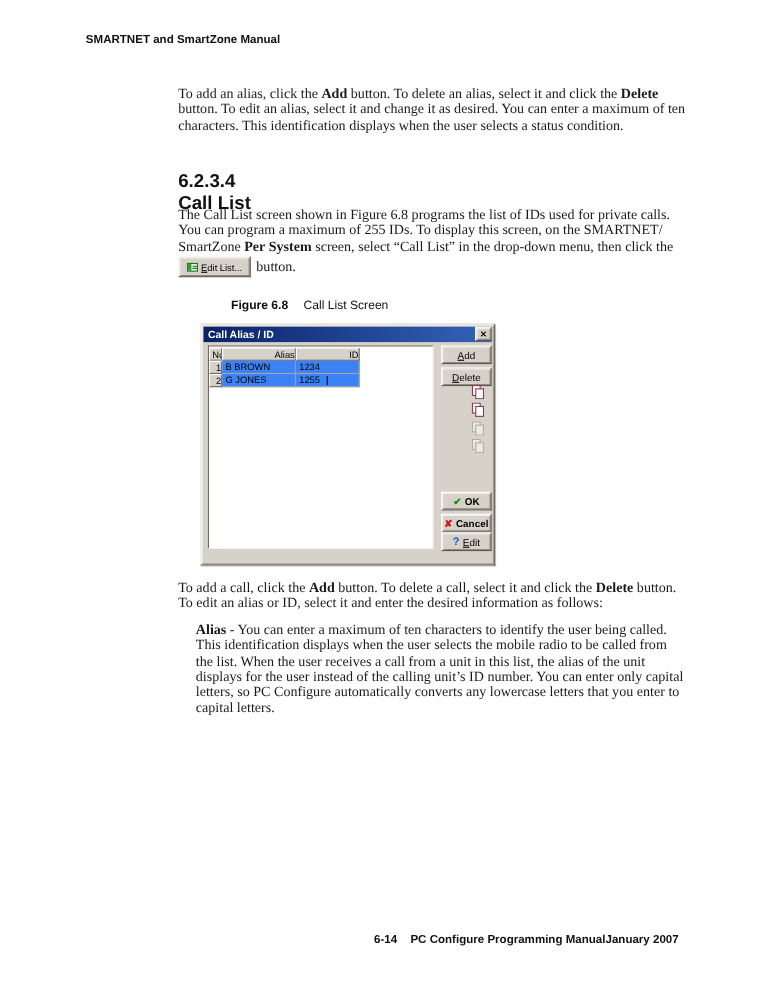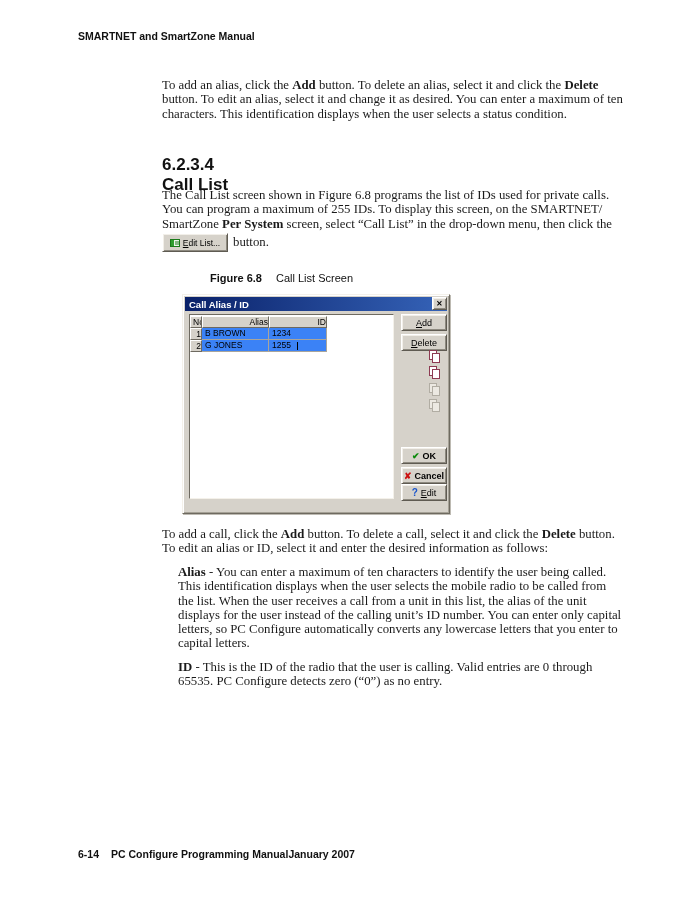--- a/index.html
+++ b/index.html
@@ -1,21 +1,21 @@
 <!DOCTYPE html>
 <html><head>
 <meta charset="utf-8">
 <style>
   html,body{margin:0;padding:0;background:#e9e9e9;}
   .page{position:relative;width:695px;height:899px;background:#ffffff;overflow:hidden;
         font-family:"Liberation Serif",serif;color:#1a1a1a;}
   
   .run-head{position:absolute;left:78px;top:30px;font-family:"Liberation Sans",sans-serif;
             font-weight:bold;font-size:10.5px;color:#111;}
-  .footer{position:absolute;left:78px;right:78px;top:848px;display:flex;justify-content:flex-start;
+  .footer{position:absolute;left:78px;right:78px;top:848px;display:flex;justify-content:flex-end;
           font-family:"Liberation Sans",sans-serif;font-weight:bold;font-size:10.5px;color:#111;}
   .footer-left{display:flex;gap:12px;}
   
   .para{position:absolute;font-size:12.8px;line-height:14.3px;text-align:left;}
   .p-intro{left:162px;top:78px;width:462px;}
   .p-section{left:162px;top:188px;width:462px;}
   .p-after{left:162px;top:527px;width:466px;}
   .p-alias{left:178px;top:565px;width:446px;}
   .p-id{left:178px;top:660px;width:446px;}
   .sec-head{position:absolute;left:162px;top:155px;display:flex;
@@ -168,21 +168,20 @@
     </span>
     <span class="w95btn side-btn ok-row" style="top:189px;">
       <span class="glyph-help">?</span>
       <span class="lbl ulf" style="font-weight:normal;">Edit</span>
     </span>
 
   </div>
 
   <div class="para p-after"><span>To add a call, click the </span><span style="font-weight: bold;">Add</span><span> button. To delete a call, select it and click the </span><span style="font-weight: bold;">Delete</span><span> button. To edit an alias or ID, select it and enter the desired information as follows:</span></div>
   <div class="para p-alias"><span style="font-weight: bold;">Alias</span><span> - You can enter a maximum of ten characters to identify the user being called. This identification displays when the user selects the mobile radio to be called from the list. When the user receives a call from a unit in this list, the alias of the unit displays for the user instead of the calling unit’s ID number. You can enter only capital letters, so PC Configure automatically converts any lowercase letters that you enter to capital letters.</span></div>
-  <div class="para p-id"><span style="font-weight: bold;">ID</span><span> - This is the ID of the radio that the user is calling. Valid entries are 0 through 65535. PC Configure detects zero (“0”) as no entry.</span></div>
 
   <div class="footer">
     <span class="footer-left">
       <span>6-14</span>
       <span>PC Configure Programming Manual</span>
     </span>
     <span>January 2007</span>
   </div>
 
 </div>

